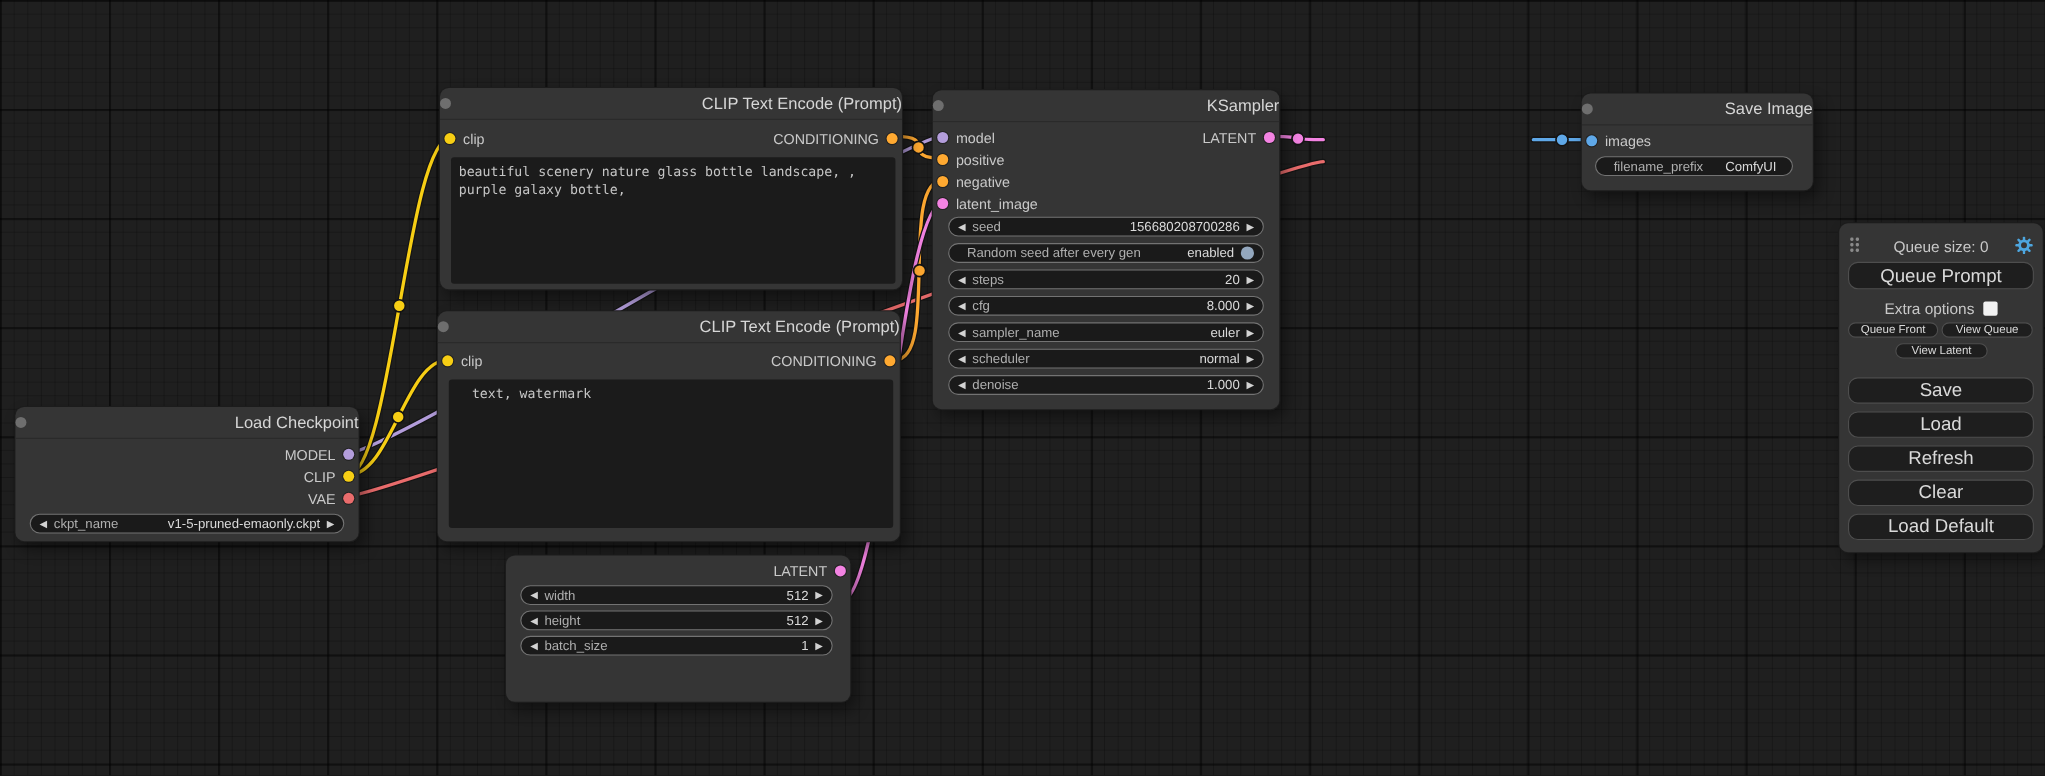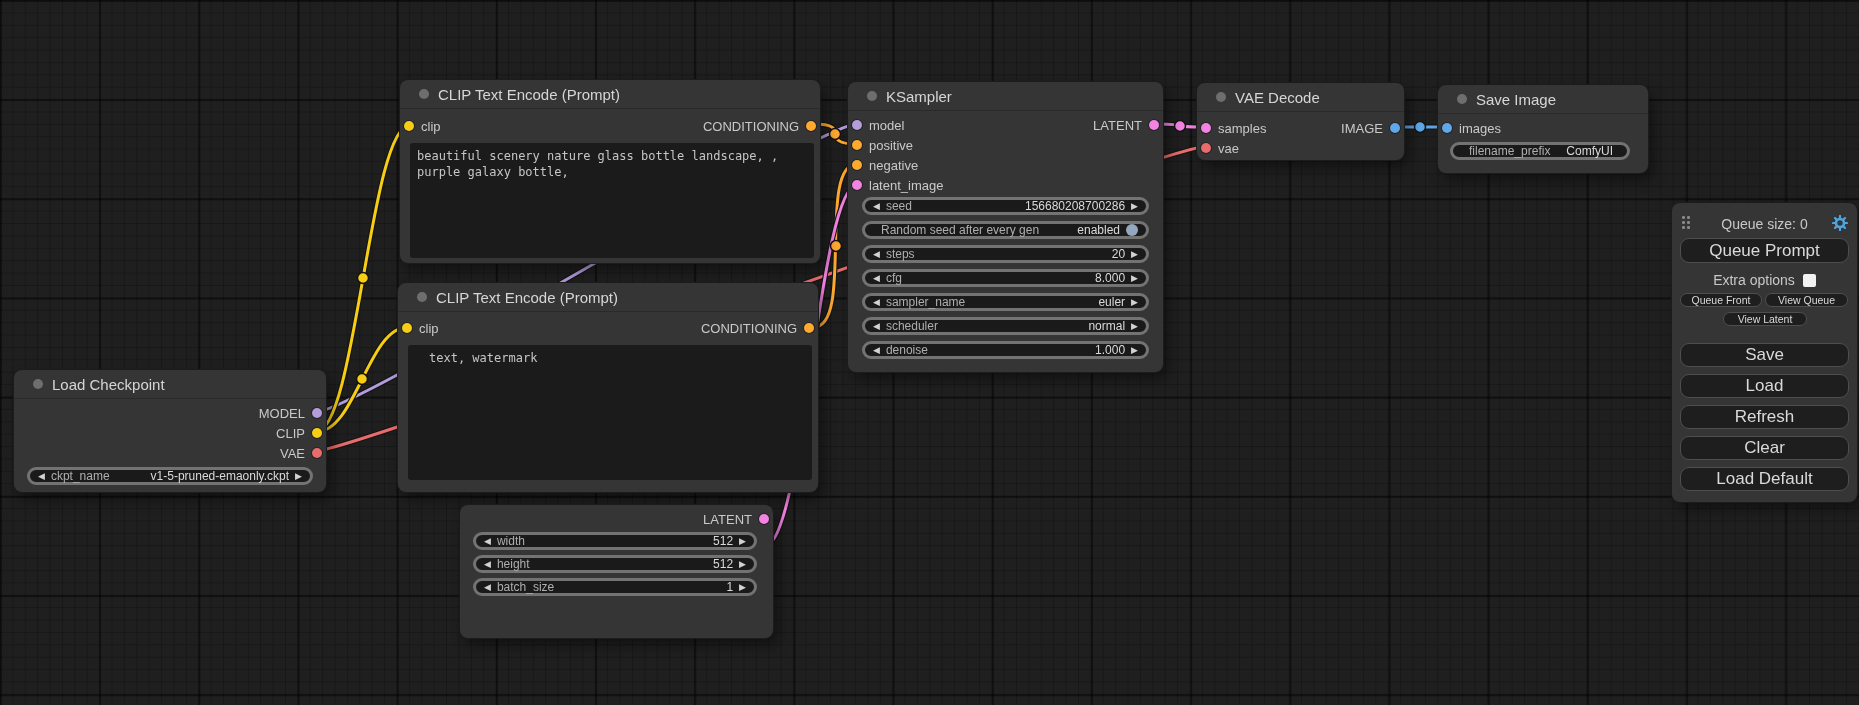--- a/index.html
+++ b/index.html
@@ -16,30 +16,30 @@
   }
   svg.wires{position:absolute;left:0;top:0;z-index:1;}
   .wire-under{fill:none;stroke:#141414;stroke-width:5.2;stroke-linecap:round;}
   .wire-top{fill:none;stroke-width:3;stroke-linecap:round;}
   .node{
     position:absolute;z-index:2;background:#353535;border-radius:8px;
     box-shadow:0 0 0 1px #1c1c1c, 5px 7px 14px rgba(0,0,0,.45);
     color:#CDCDCD;
   }
   .node-header{
-    height:28px;display:flex;align-items:center;gap:9px;padding:0 19px;
-    border-bottom:1px solid #2a2a2a;font-size:15px;color:#D6D6D6;white-space:nowrap;
+    height:28px;display:flex;align-items:center;gap:9px;padding:0 0;
+    border-bottom:1px solid #2a2a2a;font-size:15px;color:#D6D6D6;white-space:nowrap;justify-content:space-between;
   }
   .title-dot{width:10px;height:10px;border-radius:50%;background:#6E6E6E;flex:0 0 auto;}
   .row{height:20px;display:flex;align-items:center;gap:7px;font-size:13px;color:#C9C9C9;padding:0 4px;}
   .row .grow{flex:1;}
   .slot-dot{width:10px;height:10px;border-radius:50%;flex:0 0 auto;box-shadow:0 0 0 1px rgba(0,0,0,.35);}
   .out{justify-content:flex-end;}
   .pill{
-    display:flex;align-items:center;gap:6px;background:#1A1A1A;border:3px solid #737373;
+    display:flex;align-items:center;gap:6px;background:#1A1A1A;border:1px solid #737373;
     border-radius:10px;height:18px;font-size:12px;padding:0 8px;box-sizing:border-box;
   }
   .pill .arrow{color:#D2D2D2;font-size:9px;line-height:18px;}
   .pill .wlabel{color:#AFAFAF;white-space:nowrap;}
   .pill .wvalue{margin-left:auto;color:#DADADA;white-space:nowrap;}
   .toggle{width:12px;height:12px;border-radius:50%;flex:0 0 auto;}
   .prompt{
     position:absolute;background:#1B1B1B;border:none;border-radius:3px;color:#C6C6C6;
     font-family:"DejaVu Sans Mono",monospace;font-size:12px;line-height:1.35;
     padding:5px 7px;resize:none;box-sizing:border-box;outline:none;
@@ -267,37 +267,20 @@
       <span class="arrow">▶</span>
     </div>
     <div class="pill" style="margin:6px 14px 0 14px;">
       <span class="arrow">◀</span>
       <span class="wlabel">denoise</span>
       <span class="wvalue">1.000</span>
       <span class="arrow">▶</span>
     </div>
   </div>
 
-  <div class="node" style="left:1197px;top:83px;width:207px;height:77px;">
-    <div class="node-header">
-      <span class="title-dot"></span>
-      <span>VAE Decode</span>
-    </div>
-    <div class="row" style="margin-top:6px;">
-      <span class="slot-dot" style="background: rgb(243, 131, 226);"></span>
-      <span>samples</span>
-      <span class="grow"></span>
-      <span>IMAGE</span>
-      <span class="slot-dot" style="background: rgb(95, 168, 232);"></span>
-    </div>
-    <div class="row">
-      <span class="slot-dot" style="background: rgb(233, 108, 108);"></span>
-      <span>vae</span>
-    </div>
-  </div>
 
   <div class="node" style="left:1438px;top:85px;width:210px;height:88px;">
     <div class="node-header">
       <span class="title-dot"></span>
       <span>Save Image</span>
     </div>
     <div class="row" style="margin-top:4px;">
       <span class="slot-dot" style="background: rgb(95, 168, 232);"></span>
       <span>images</span>
     </div>

